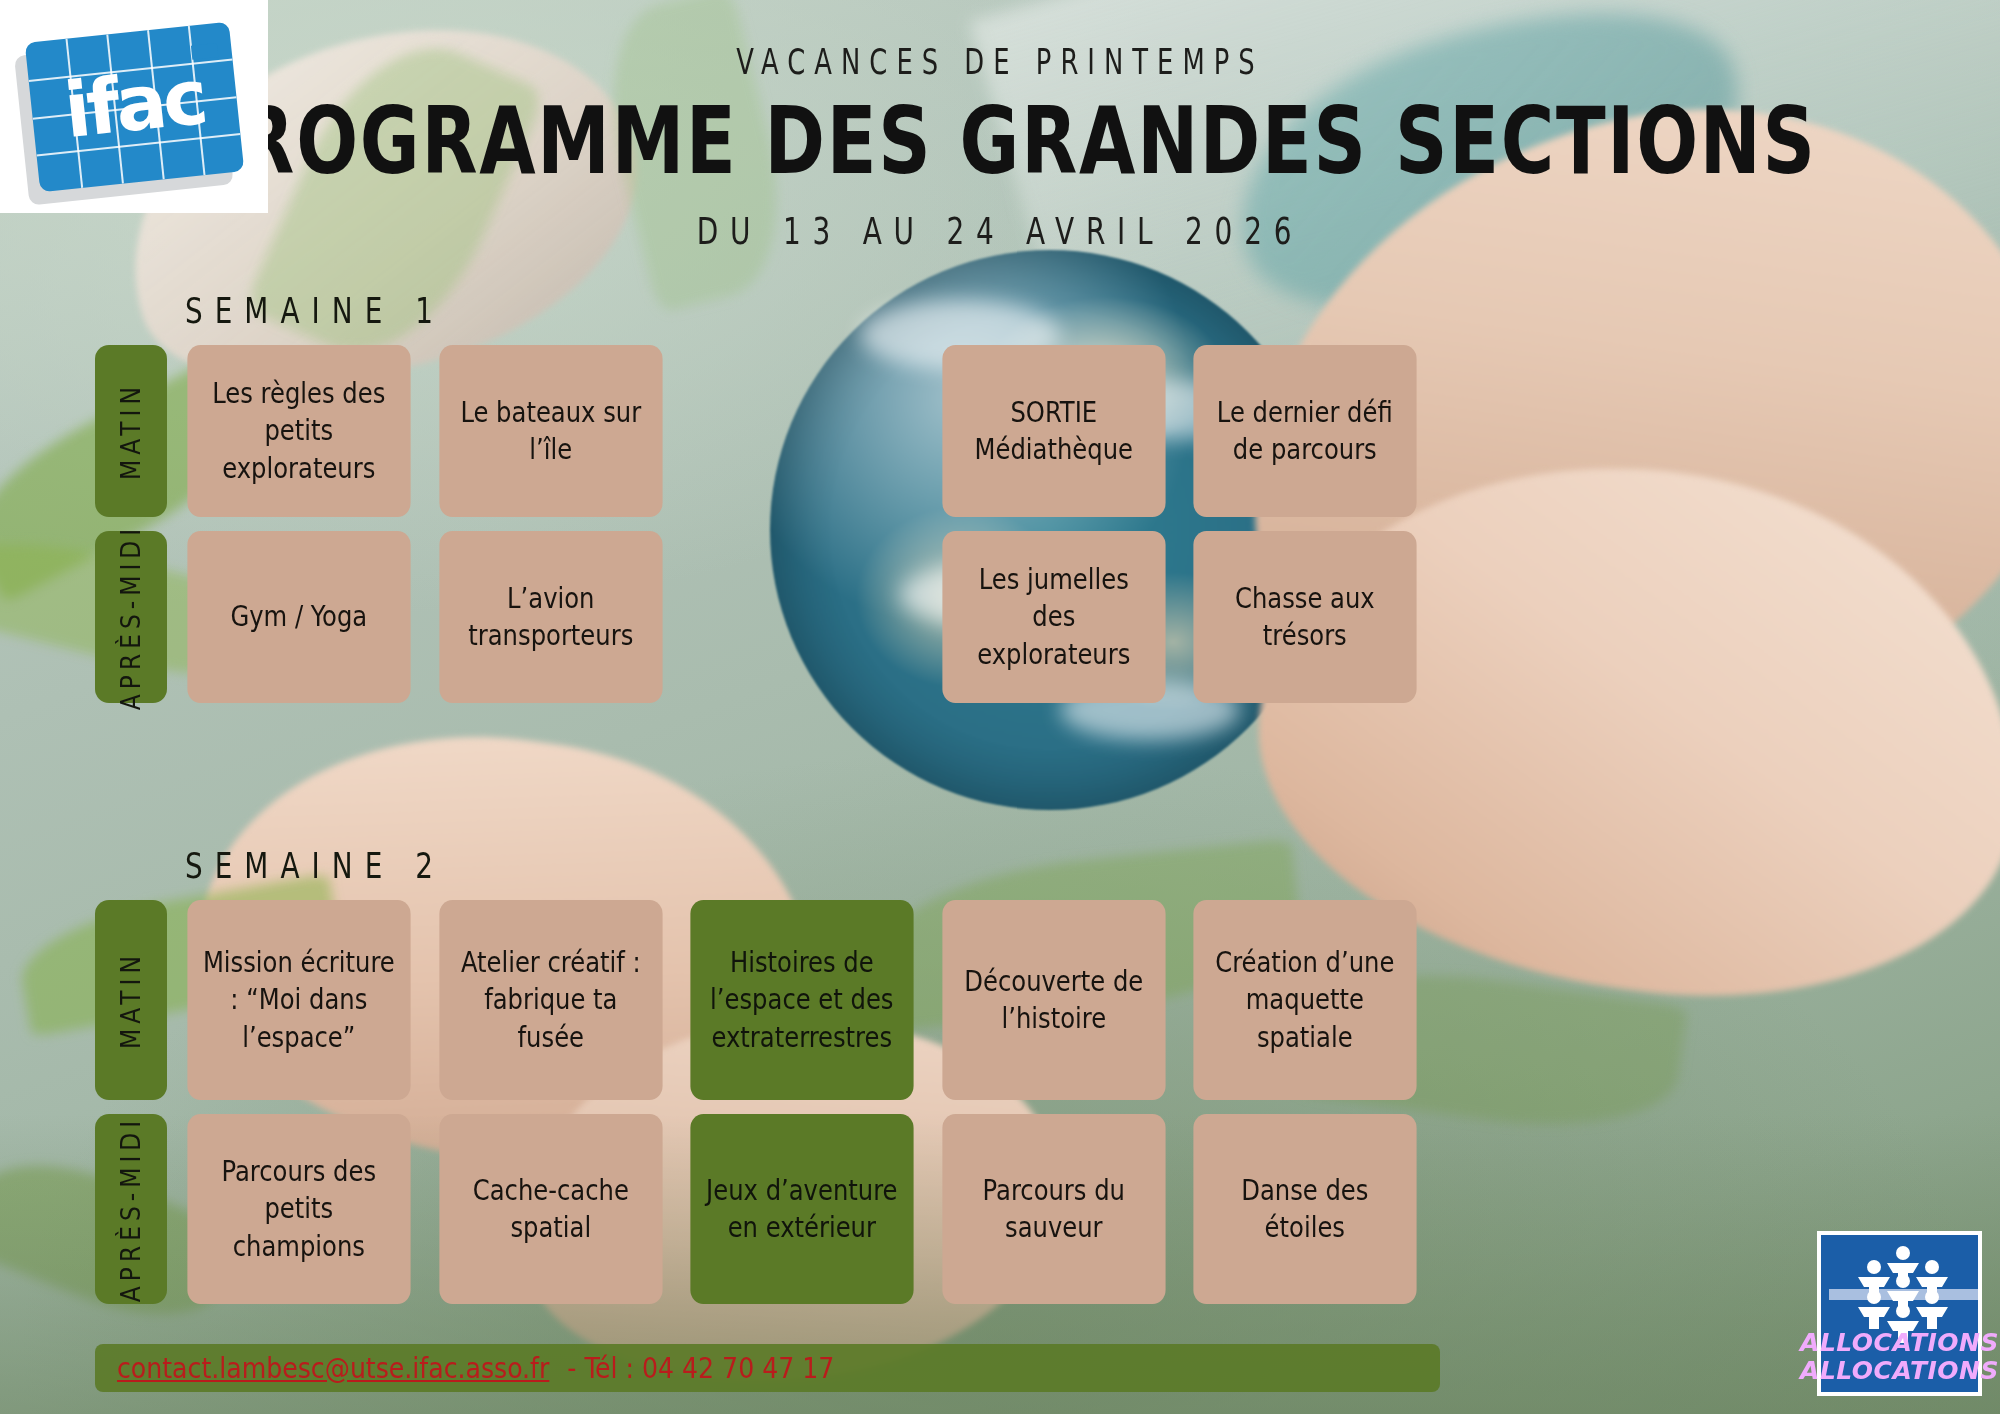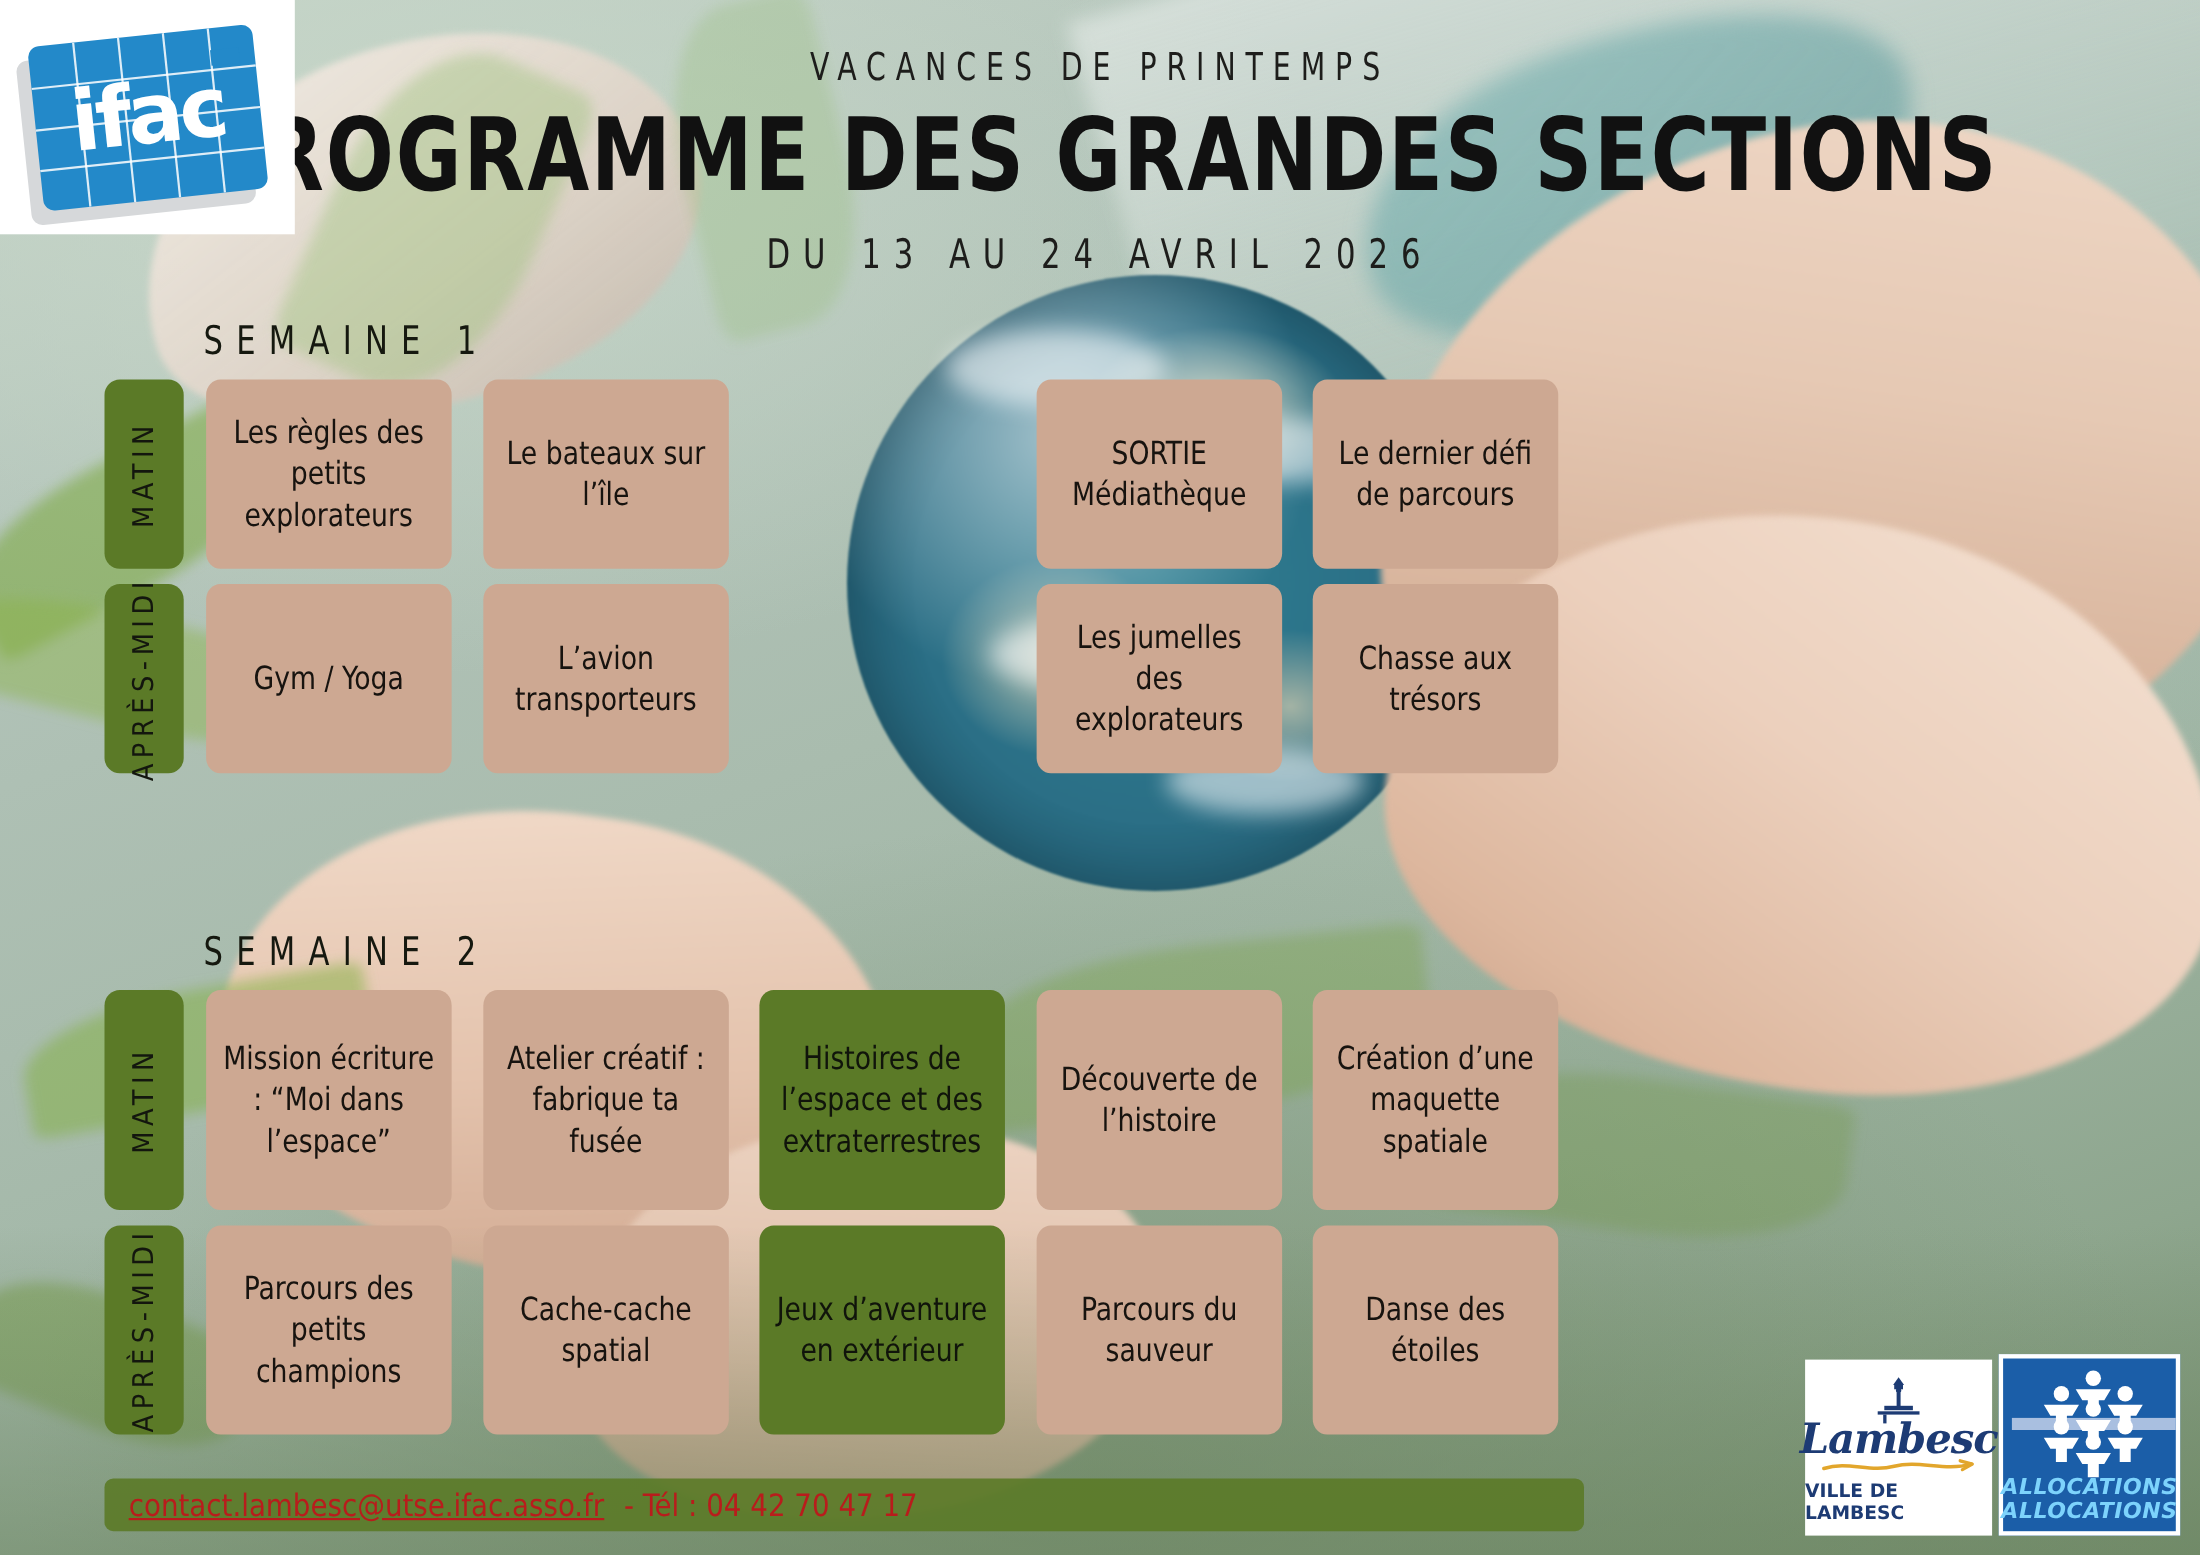--- a/index.html
+++ b/index.html
@@ -225,22 +225,22 @@
     font-size:38px;letter-spacing:-1px;margin-bottom:-4px;
   }
   .lam-swoosh{width:140px;height:16px;}
   .lam-sub{color:#1d3b74;font-family:"DejaVu Sans","Liberation Sans",sans-serif;font-weight:700;font-size:17px;margin-top:4px;}
   .logo-caf{
     width:165px;height:165px;background:#1b5ea8;border:4px solid #fff;position:relative;
     display:flex;flex-direction:column;align-items:center;justify-content:flex-end;padding-bottom:8px;box-sizing:border-box;
   }
   .caf-figs{position:absolute;top:6px;left:0;right:0;height:112px;}
   .caf-txt{
-    color:#7dd3fc;text-align:left;font-family:"DejaVu Sans","Liberation Sans",sans-serif;
-    font-style:italic;font-weight:700;font-size:20px;line-height:1.1;letter-spacing:.5px;z-index:2;
+    color:#f0abfc;text-align:left;font-family:"DejaVu Sans","Liberation Sans",sans-serif;
+    font-style:italic;font-weight:700;font-size:25px;line-height:1.1;letter-spacing:.5px;z-index:2;
   }
 </style>
 </head>
 <body>
 
 <div class="poster">
 
   <div class="bg">
     <div class="bg-base"></div>
     <div class="diag"></div>
@@ -347,37 +347,20 @@
       </div>
     </div>
   </div>
 
   <div class="contact">
     <span class="mail">contact.lambesc@utse.ifac.asso.fr</span>
     <span class="tel">- Tél : 04 42 70 47 17</span>
   </div>
 
   <div class="logos">
-    <div class="logo-lambesc">
-      <svg class="tower" viewBox="0 0 58 46">
-        <path d="M29 2 L24 9 L34 9 Z" fill="#1d3b74"></path>
-        <rect x="25" y="9" width="8" height="4" fill="#1d3b74"></rect>
-        <circle cx="29" cy="14" r="2.4" fill="#1d3b74"></circle>
-        <rect x="27.2" y="16" width="3.6" height="14" fill="#1d3b74"></rect>
-        <rect x="16" y="28" width="26" height="4" fill="#1d3b74"></rect>
-        <rect x="10" y="33" width="38" height="3" fill="#1d3b74"></rect>
-        <rect x="15" y="36" width="3" height="8" fill="#1d3b74"></rect>
-      </svg>
-      <div class="lam-word">Lambesc</div>
-      <svg class="lam-swoosh" viewBox="0 0 140 16">
-        <path d="M2 9 C 24 2, 44 13, 66 7 C 88 1, 112 12, 136 5" stroke="#e2a62c" stroke-width="3.2" fill="none" stroke-linecap="round"></path>
-        <path d="M126 2 L137 5 L128 10" stroke="#e2a62c" stroke-width="3" fill="none" stroke-linecap="round" stroke-linejoin="round"></path>
-      </svg>
-      <div class="lam-sub">VILLE DE LAMBESC</div>
-    </div>
 
     <div class="logo-caf">
       <svg class="caf-figs" viewBox="0 0 165 112">
         <rect x="8" y="48" width="149" height="11" fill="#a9bfe0"></rect>
         <g fill="#ffffff">
           <g transform="translate(82,6)">
             <circle cx="0" cy="6" r="7"></circle>
             <path d="M-16 16 L16 16 L10 26 L5 26 L5 38 L-5 38 L-5 26 L-10 26 Z"></path>
           </g>
           <g transform="translate(53,20)">

